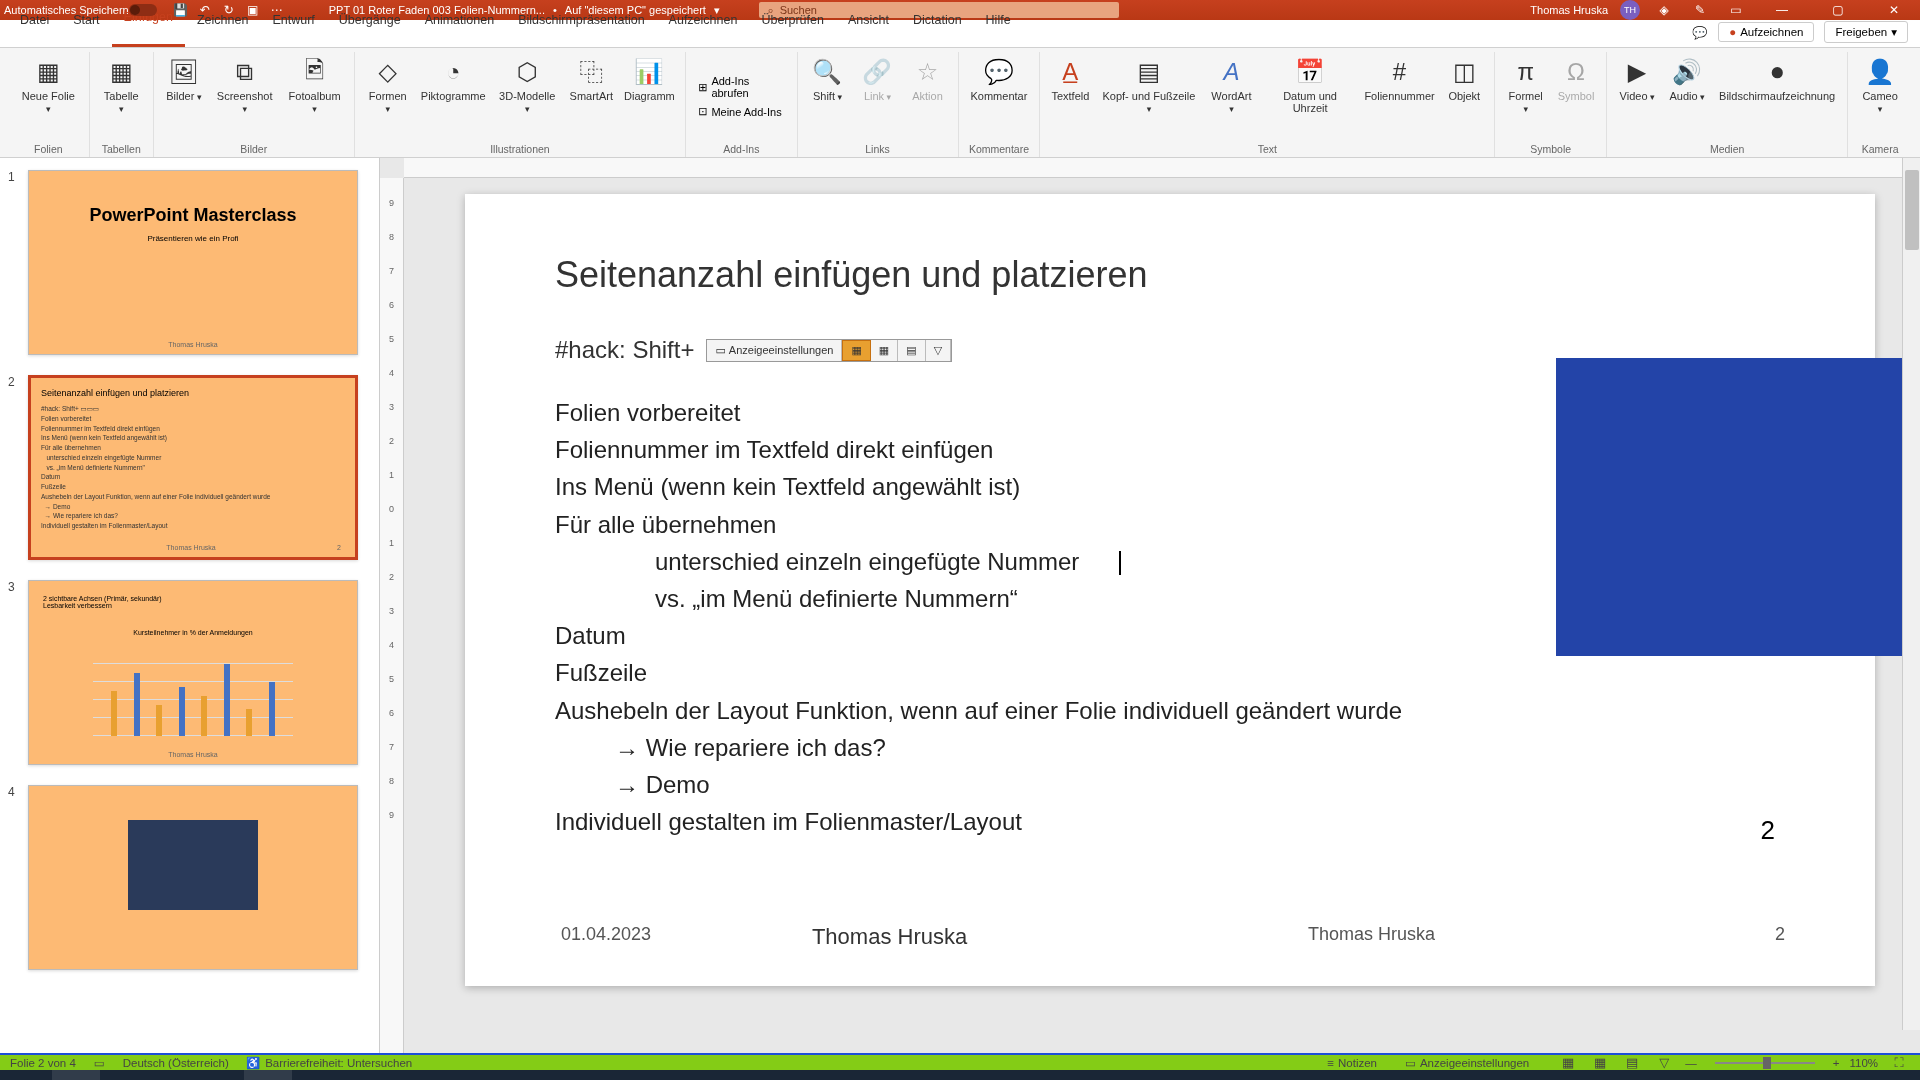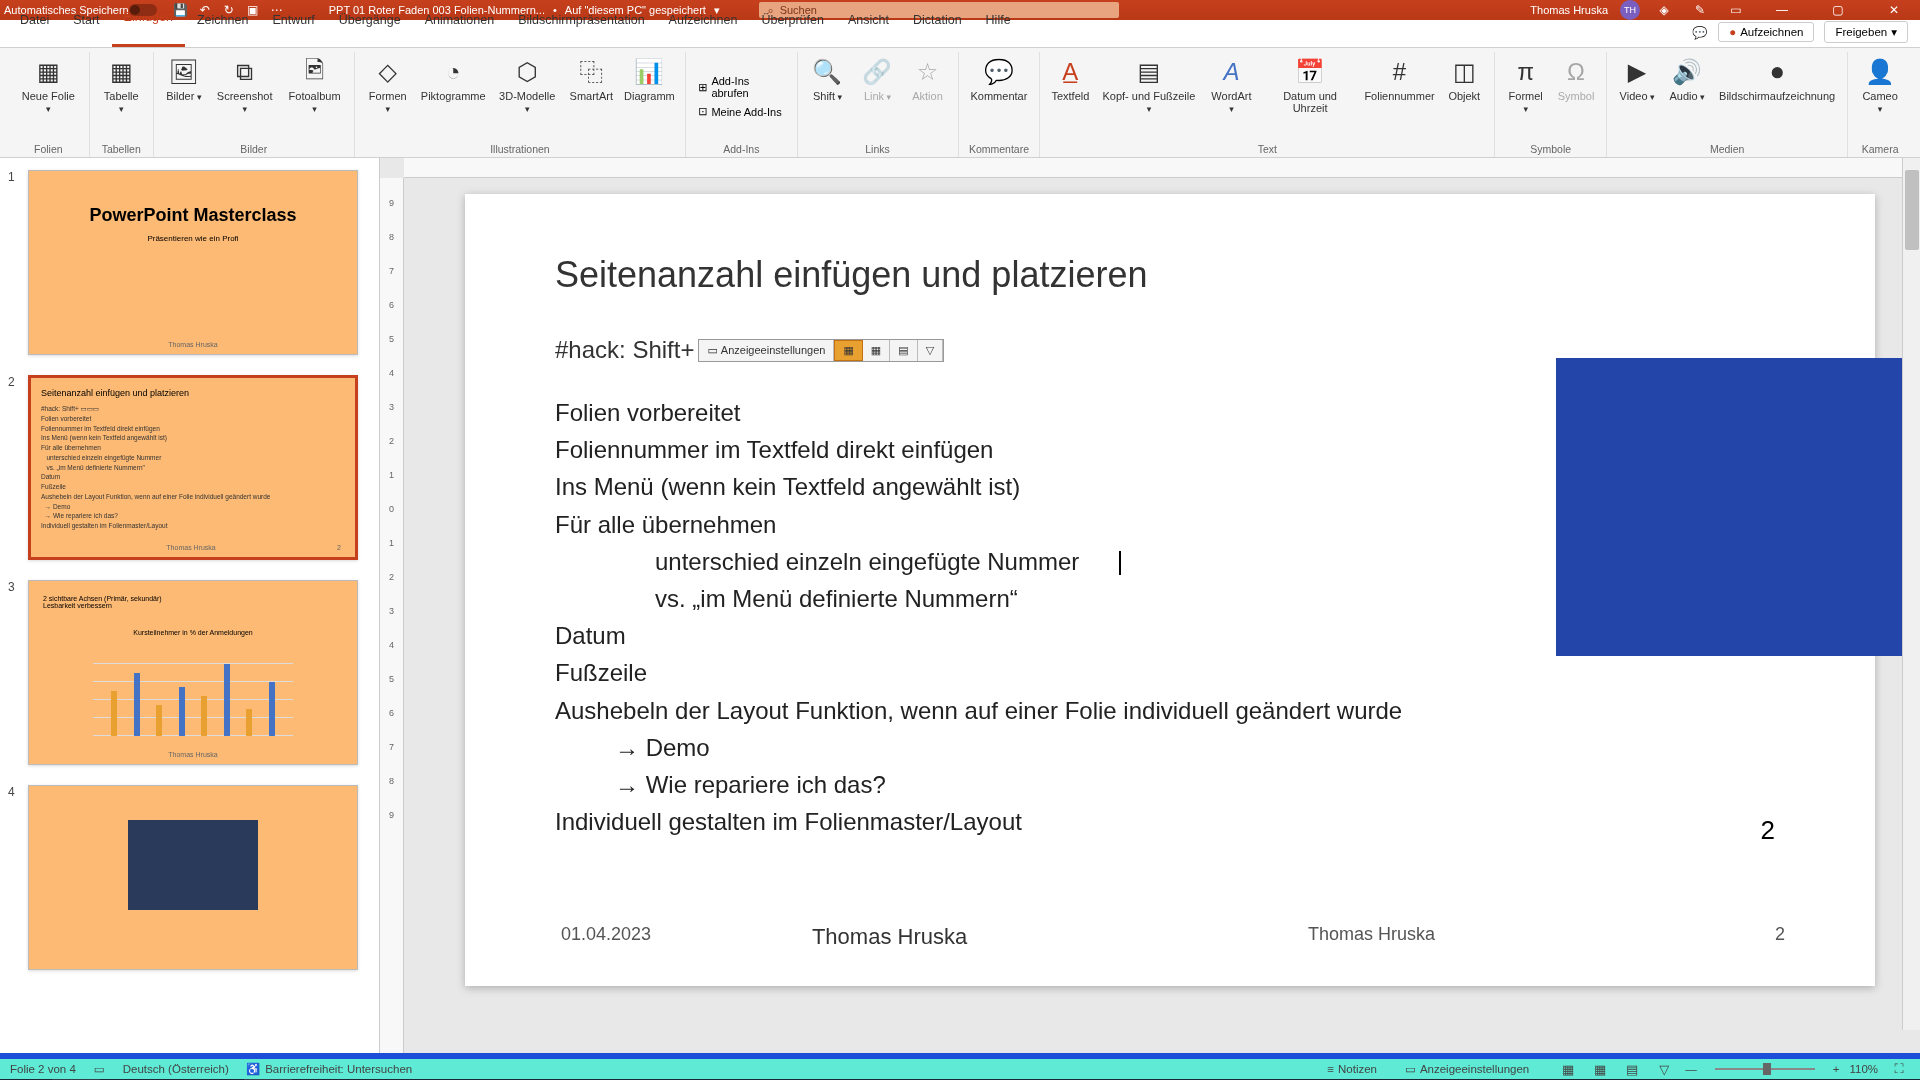--- a/index.html
+++ b/index.html
@@ -52,37 +52,37 @@
 .thumb3 .bar.b{background:#4472c4}
 .thumb4 .photo{width:130px;height:90px;margin:20px auto;background:#2a3a5a;position:relative}
 
 .editarea{flex:1;position:relative;overflow:hidden}
 .ruler-h{height:20px;background:#f8f8f8;border-bottom:1px solid #ccc;margin-left:24px;font-size:9px;display:flex;align-items:center;color:#666;padding-left:16px;letter-spacing:14px}
 .ruler-v{position:absolute;left:0;top:20px;width:24px;bottom:0;background:#f8f8f8;border-right:1px solid #ccc;font-size:9px;color:#666;display:flex;flex-direction:column;align-items:center;padding-top:20px}
 .ruler-v span{margin-bottom:24px}
 .slidewrap{position:absolute;left:60px;top:36px;right:20px;bottom:16px;display:flex;justify-content:center}
 .slide{width:1410px;height:792px;background:#fff;box-shadow:0 2px 8px rgba(0,0,0,0.25);padding:60px 90px;position:relative}
 .slide h1{font-size:36px;font-weight:400;color:#333;margin-bottom:40px}
-.slide .hack{font-size:24px;color:#333;display:flex;align-items:center;gap:4px;margin-bottom:30px}
+.slide .hack{font-size:24px;color:#333;display:flex;align-items:center;gap:12px;margin-bottom:30px}
 .slide .hack .toolbar{display:inline-flex;border:1px solid #999;background:#f4f4f4;font-size:11px}
 .slide .hack .toolbar .ti{padding:3px 8px;border-right:1px solid #bbb;display:flex;align-items:center;gap:3px}
 .slide .hack .toolbar .ti.sel{background:#e8a030;border:1px solid #c67010}
 .slide .body{font-size:24px;line-height:1.55;color:#222}
 .slide .body .indent{padding-left:100px}
 .slide .body .arrow::before{content:"→ ";margin-left:60px}
 .slide .cursor{display:inline-block;width:2px;height:24px;background:#000;vertical-align:middle;margin-left:40px}
 .slide .pagenum{position:absolute;right:100px;bottom:140px;font-size:26px}
 .slide .sfooter{position:absolute;bottom:36px;left:96px;right:90px;display:flex;font-size:18px;color:#555}
 .slide .sfooter .c{flex:1;text-align:center;font-size:22px;color:#333}
 .slide .sfooter .r{text-align:right}
 .slide .sfooter .pn{position:absolute;right:0}
 
 .camera{position:absolute;right:0;top:358px;width:364px;height:298px;background:#2344a8}
 
-.statusbar{height:26px;background:#5eead4;border-top:6px solid #1d4ed8;display:flex;align-items:center;font-size:11.5px;color:#444;padding:0 10px}
+.statusbar{height:17px;background:#84cc16;border-top:2px solid #1d4ed8;display:flex;align-items:center;font-size:11.5px;color:#444;padding:0 10px}
 .statusbar .sb-item{margin-right:18px;display:flex;align-items:center;gap:4px}
 .statusbar .right{margin-left:auto;display:flex;align-items:center;gap:10px}
 .statusbar .vbtn{width:22px;height:18px;display:flex;align-items:center;justify-content:center;cursor:pointer;font-size:13px}
 .statusbar .slider{width:100px;height:2px;background:#888;position:relative;margin:0 8px}
 .statusbar .slider::after{content:"";position:absolute;width:8px;height:12px;background:#666;top:-5px;left:48px}
 
 .taskbar{height:40px;background:#1a2636;display:flex;align-items:center;padding:0 4px}
 .taskbar .tbicon{width:48px;height:40px;display:flex;align-items:center;justify-content:center;font-size:18px;cursor:pointer;color:#fff}
 .taskbar .tbicon.active{border-bottom:2px solid #76b9ed;background:rgba(255,255,255,0.1)}
 
@@ -408,22 +408,22 @@
         <div class="body">
           <div>Folien vorbereitet</div>
           <div>Foliennummer im Textfeld direkt einfügen</div>
           <div>Ins Menü (wenn kein Textfeld angewählt ist)</div>
           <div>Für alle übernehmen</div>
           <div class="indent"><span>unterschied  einzeln eingefügte Nummer</span><span class="cursor"></span></div>
           <div class="indent">vs. „im Menü definierte Nummern“</div>
           <div>Datum</div>
           <div>Fußzeile</div>
           <div>Aushebeln der Layout Funktion, wenn auf einer Folie individuell geändert wurde</div>
+          <div class="arrow">Wie repariere ich das?</div>
           <div class="arrow">Demo</div>
-          <div class="arrow">Wie repariere ich das?</div>
           <div>Individuell gestalten im Folienmaster/Layout</div>
         </div>
         <div class="pagenum">2</div>
         <div class="sfooter">
           <span>01.04.2023</span>
           <span class="c">Thomas Hruska</span>
           <span class="r" style="flex:1;text-align:left;padding-left:180px">Thomas Hruska</span>
           <span class="pn">2</span>
         </div>
       </div>

